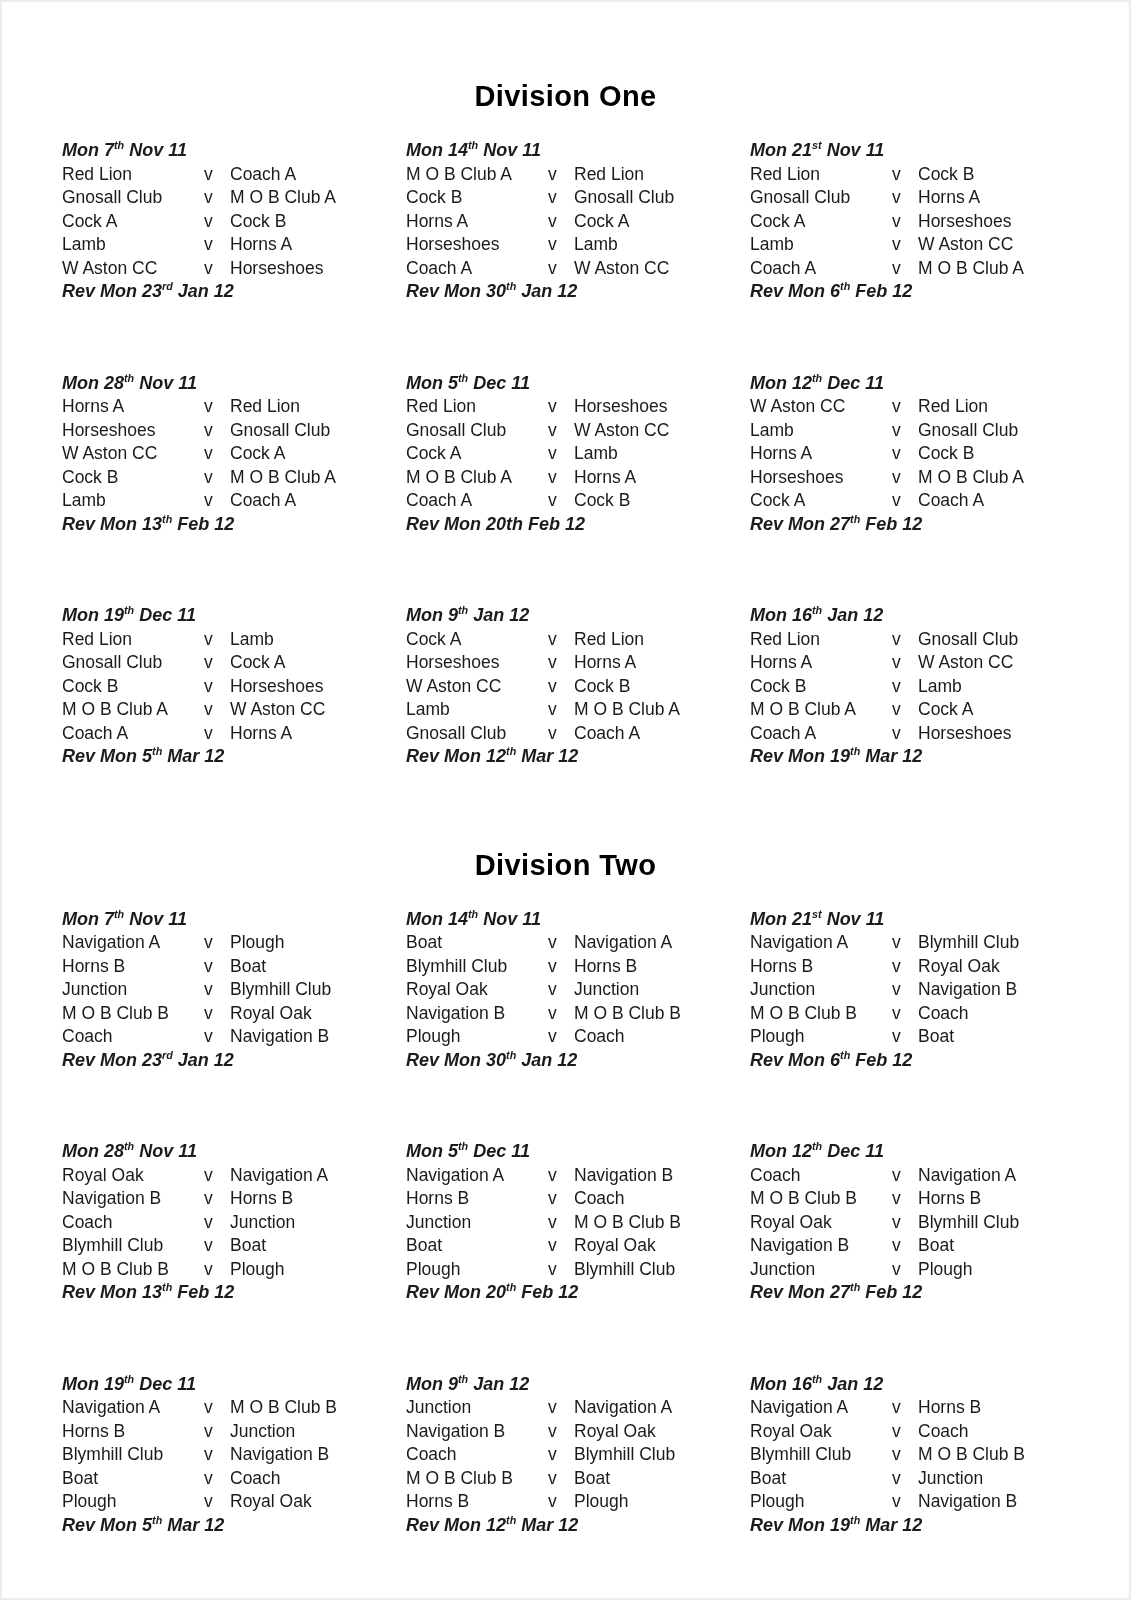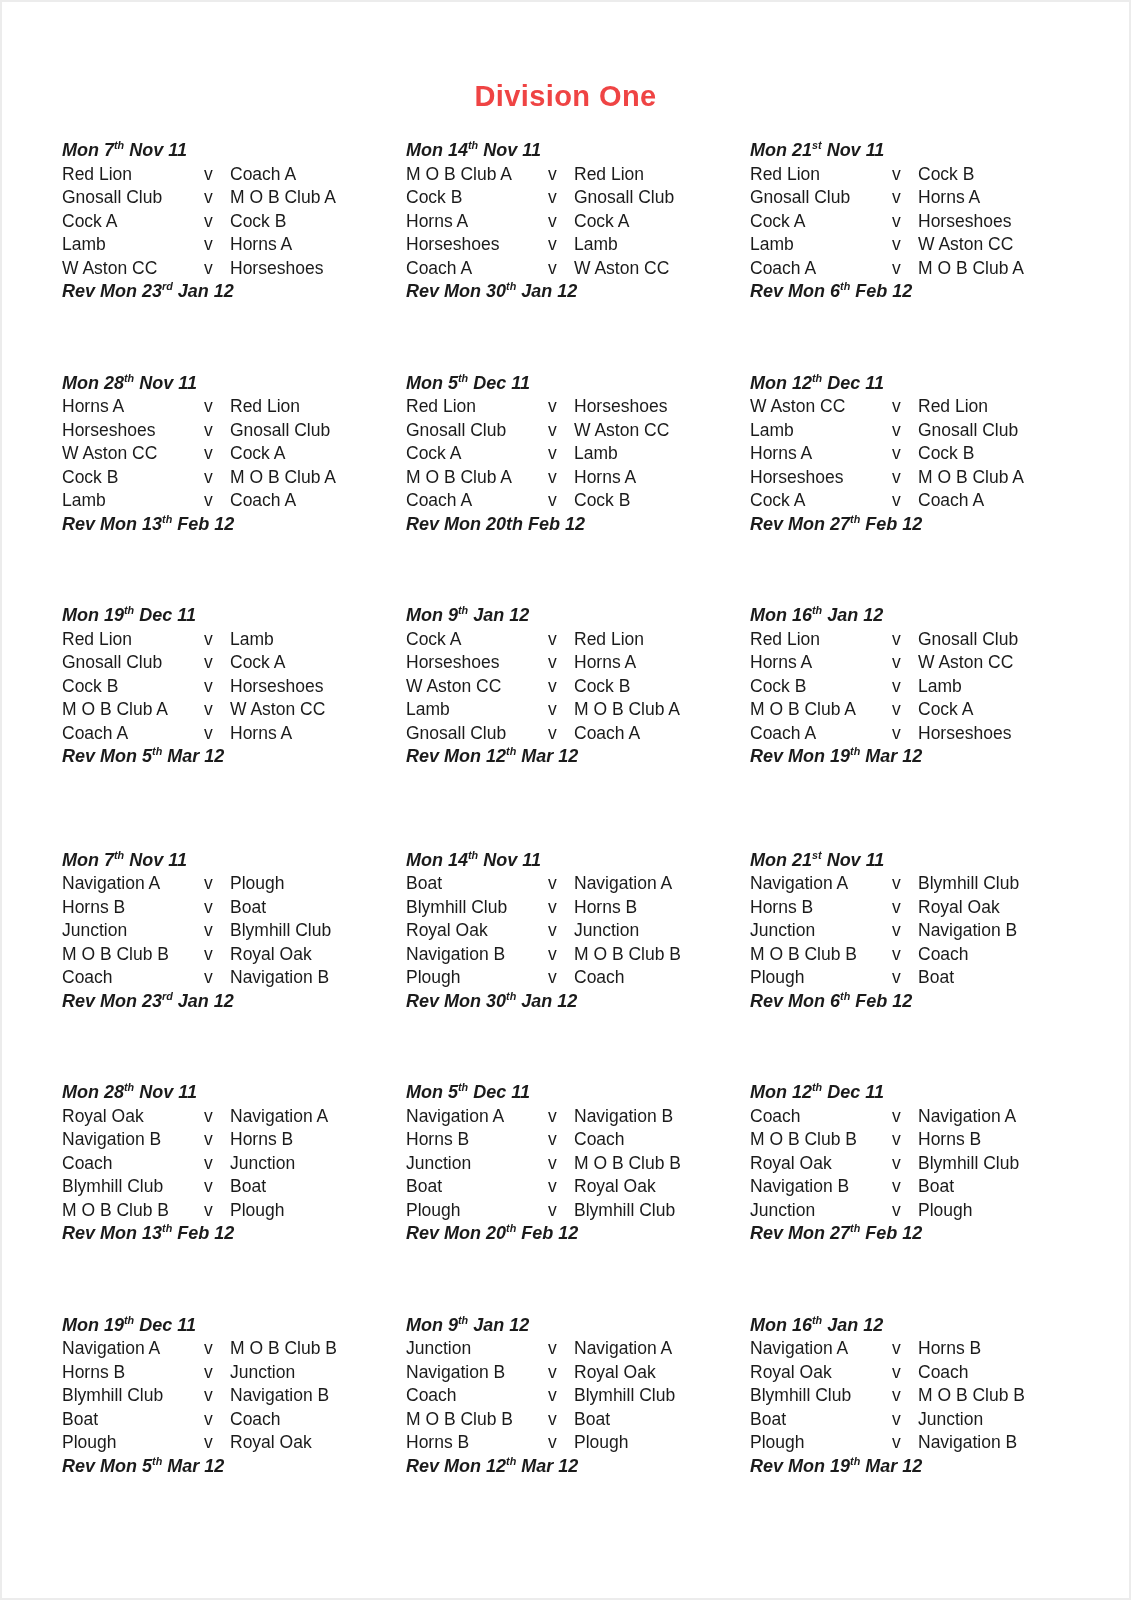--- a/index.html
+++ b/index.html
@@ -15,21 +15,21 @@
     color: #1b1b1b;
     overflow: hidden;
   }
   .division-title {
     text-align: center;
     font-weight: 700;
     font-size: 29px;
     line-height: 33px;
     margin: 0;
     letter-spacing: 0.4px;
-    color: #ef4444;
+    color: #000000;
   }
   .division-two { margin-top: 80px; }
   .blocks {
     display: grid;
     grid-template-columns: 344px 344px 343px;
     margin-left: 60px;
     margin-top: 26px;
     row-gap: 68px;
   }
   .block { }
@@ -317,20 +317,21 @@
             <span class="home">Coach A</span>
             <span class="vs">v</span>
             <span class="away">Horseshoes</span>
           </div>
           <div class="rev">Rev Mon 19<sup>th</sup> Mar 12</div>
         </div>
       </div>
   </section>
 
   <section class="division division-two">
+    <h1 class="division-title">Division Two</h1>
     <div class="blocks">
         <div class="block">
           <div class="date">Mon 7<sup>th</sup> Nov 11</div>
           <div class="row">
             <span class="home">Navigation A</span>
             <span class="vs">v</span>
             <span class="away">Plough</span>
           </div>
           <div class="row">
             <span class="home">Horns B</span>

